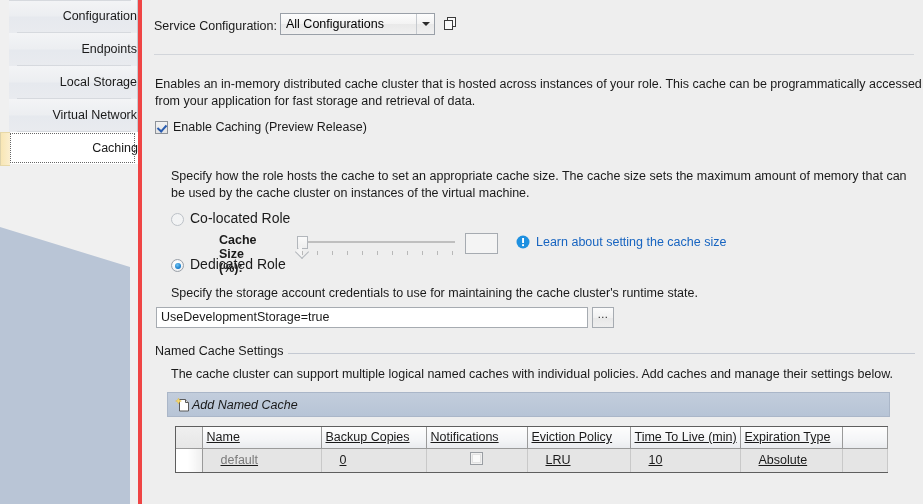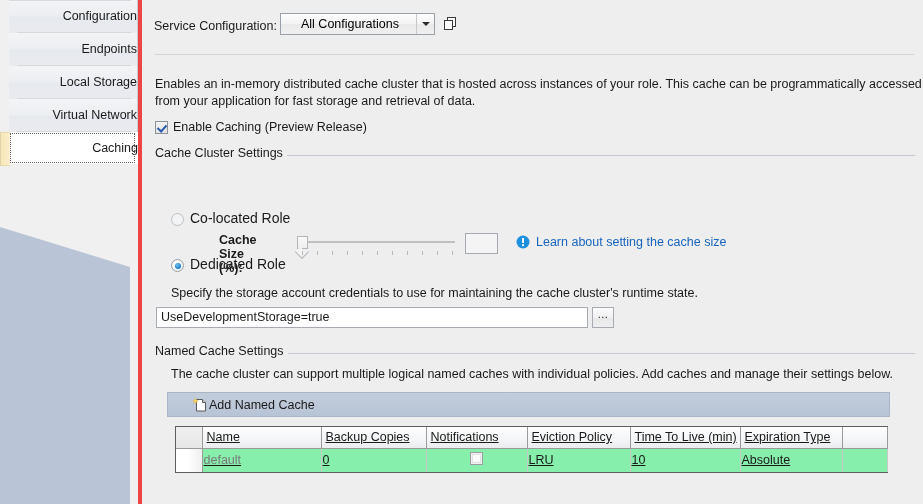--- a/index.html
+++ b/index.html
@@ -123,21 +123,21 @@
   .combo {
     position: absolute;
     left: 138px; top: 13px;
     width: 155px;
     height: 22px;
     background: linear-gradient(to bottom, #fdfdfd 0%, #f3f3f3 50%, #e9e9e9 51%, #f0f0f0 100%);
     border: 1px solid #9aa0a8;
     box-sizing: border-box;
     font-size: 12.5px;
     line-height: 20px;
-    padding-left: 20px;
+    padding-left: 5px;
     color: #000;
     white-space: nowrap;
     overflow: hidden;
   }
   .combo .arrow-box {
     position: absolute;
     right: 0; top: 0;
     width: 18px;
     height: 20px;
     border-left: 1px solid #c5c9ce;
@@ -401,24 +401,24 @@
     padding: 3px 0 4px 4px;
     font-size: 12.5px;
     color: #1a1a1a;
     height: 19px;
     box-sizing: border-box;
     white-space: nowrap;
     overflow: hidden;
   }
   .grid td {
     border-right: 1px solid #c9c9c9;
-    padding: 3px 0 4px 1px;
+    padding: 3px 0 4px 18px;
     height: 22px;
     box-sizing: border-box;
-    background: #86efac;
+    background: #e5e5e5;
     vertical-align: middle;
     white-space: nowrap;
     overflow: hidden;
   }
   .grid th.rowhdr, .grid td.rowhdr {
     background: linear-gradient(to bottom, #f0f0f0, #e6e6e6);
     border-right: 1px solid #9a9a9a;
     padding: 0;
   }
   .grid td.rowhdr { background: linear-gradient(to right, #ffffff 45%, #efefef 100%); }
@@ -502,25 +502,22 @@
     </div>
 
     <div id="content">
 
       <div class="para" id="desc">Enables an in-memory distributed cache cluster that is hosted across instances of your role. This cache can be programmatically accessed from your application for fast storage and retrieval of data.</div>
 
       <div class="chk-row">
         <span class="checkbox checked"></span><span class="lbl">Enable Caching (Preview Release)</span>
       </div>
 
-      <div class="group-hdr" style="top:91px;">
-        <span>Cache Cluster Settings</span>
-        <span class="rule" style="left:132px; width:628px;"></span>
-      </div>
-
+
+      <div class="para" style="left:29px; top:113px; width:740px;">Specify how the role hosts the cache to set an appropriate cache size. The cache size sets the maximum amount of memory that can be used by the cache cluster on instances of the virtual machine.</div>
 
       <div class="radio-row" style="left:29px; top:155px;">
         <span class="radio disabled"></span><span>Co-located Role</span>
       </div>
 
       <div style="position:absolute; left:29px; top:178px; height:22px;">
         <span class="slider-label">Cache Size (%):</span>
 
         <div class="slider">
           <div class="track"></div>
@@ -570,21 +567,21 @@
       </div>
 
       <div class="group-hdr" style="top:289px;text-align:center;">
         <span>Named Cache Settings</span>
         <span class="rule" style="left:133px; width:627px;"></span>
       </div>
 
       <div class="para" style="left:29px; top:311px; width:740px;">The cache cluster can support multiple logical named caches with individual policies. Add caches and manage their settings below.</div>
 
       <div class="cache-toolbar">
-        <div class="tb-btn" style="left:24px;">
+        <div class="tb-btn" style="left:7px;font-style:italic;">
           <span class="ico">
             <svg width="16" height="16" viewBox="0 0 16 16">
               <path d="M4.5 2.5 h6 l3 3 v8.5 h-9 z" fill="#ffffff" stroke="#5a5a5a"></path>
               <path d="M10.5 2.5 v3 h3" fill="#dcdcdc" stroke="#5a5a5a"></path>
               <path d="M3.5 1 l0.9 2.1 L6.4 4 4.4 4.9 3.5 7 2.6 4.9 0.6 4 2.6 3.1 z" fill="#f5d76e" stroke="#d8b43c" stroke-width="0.4"></path>
             </svg>
           </span><span class="txt">Add Named Cache</span>
         </div>
 
         <div class="tb-btn disabled" style="left:141px;margin-top:29px;">

